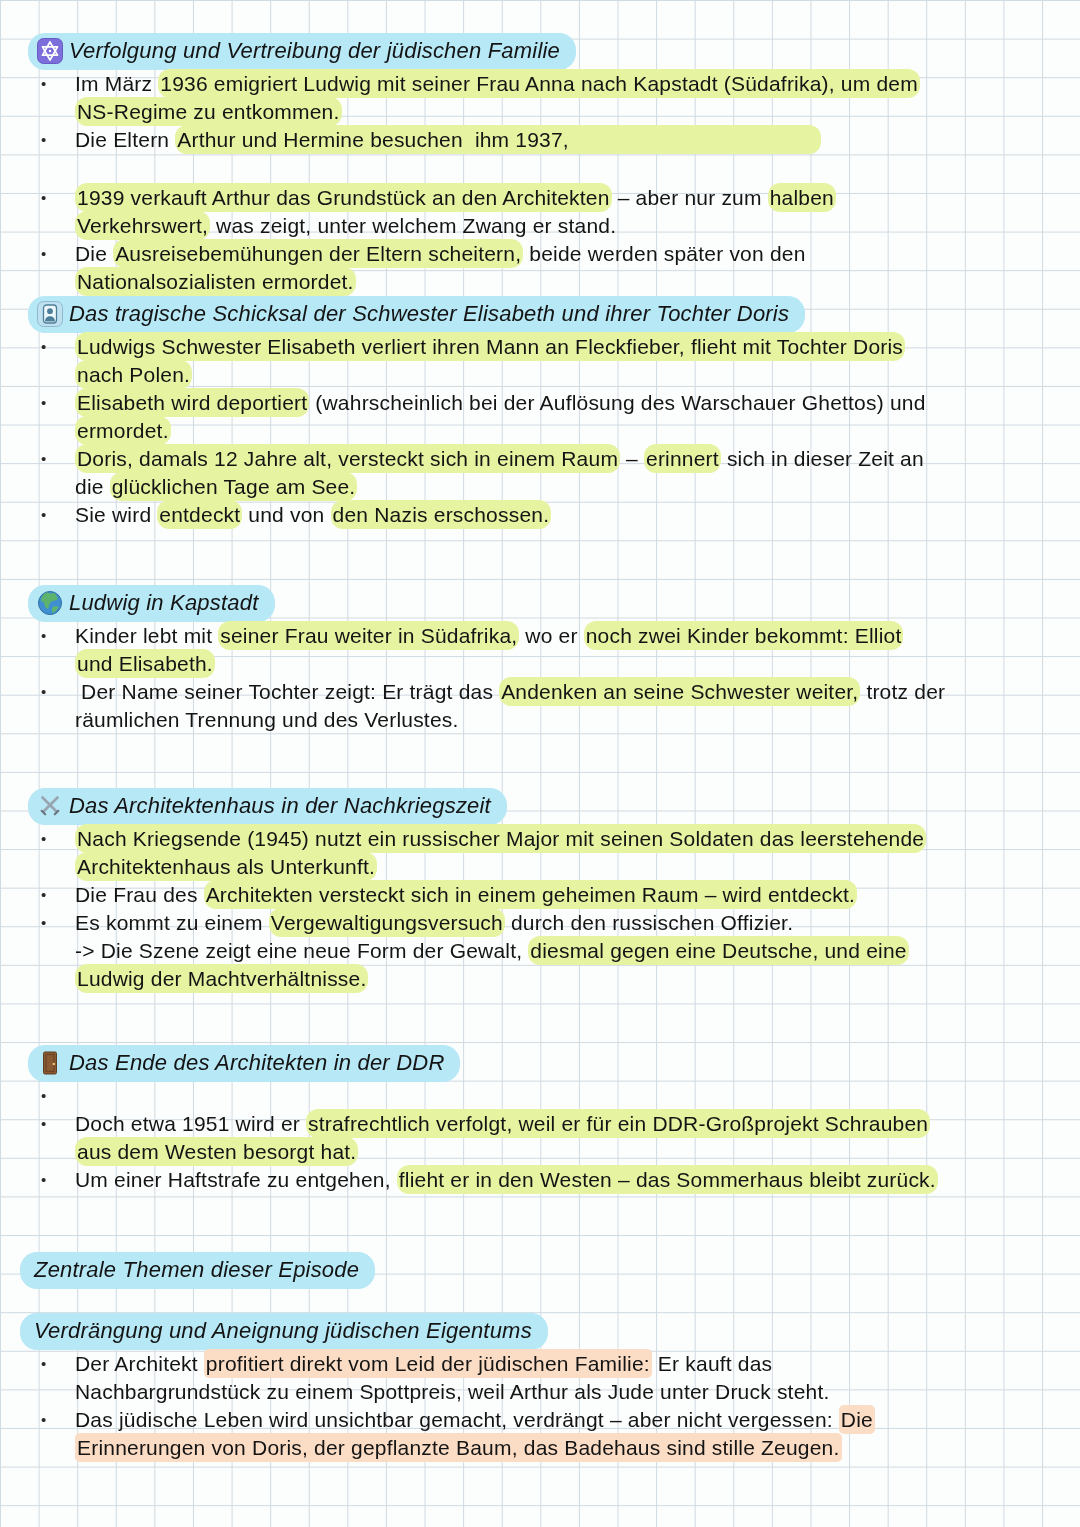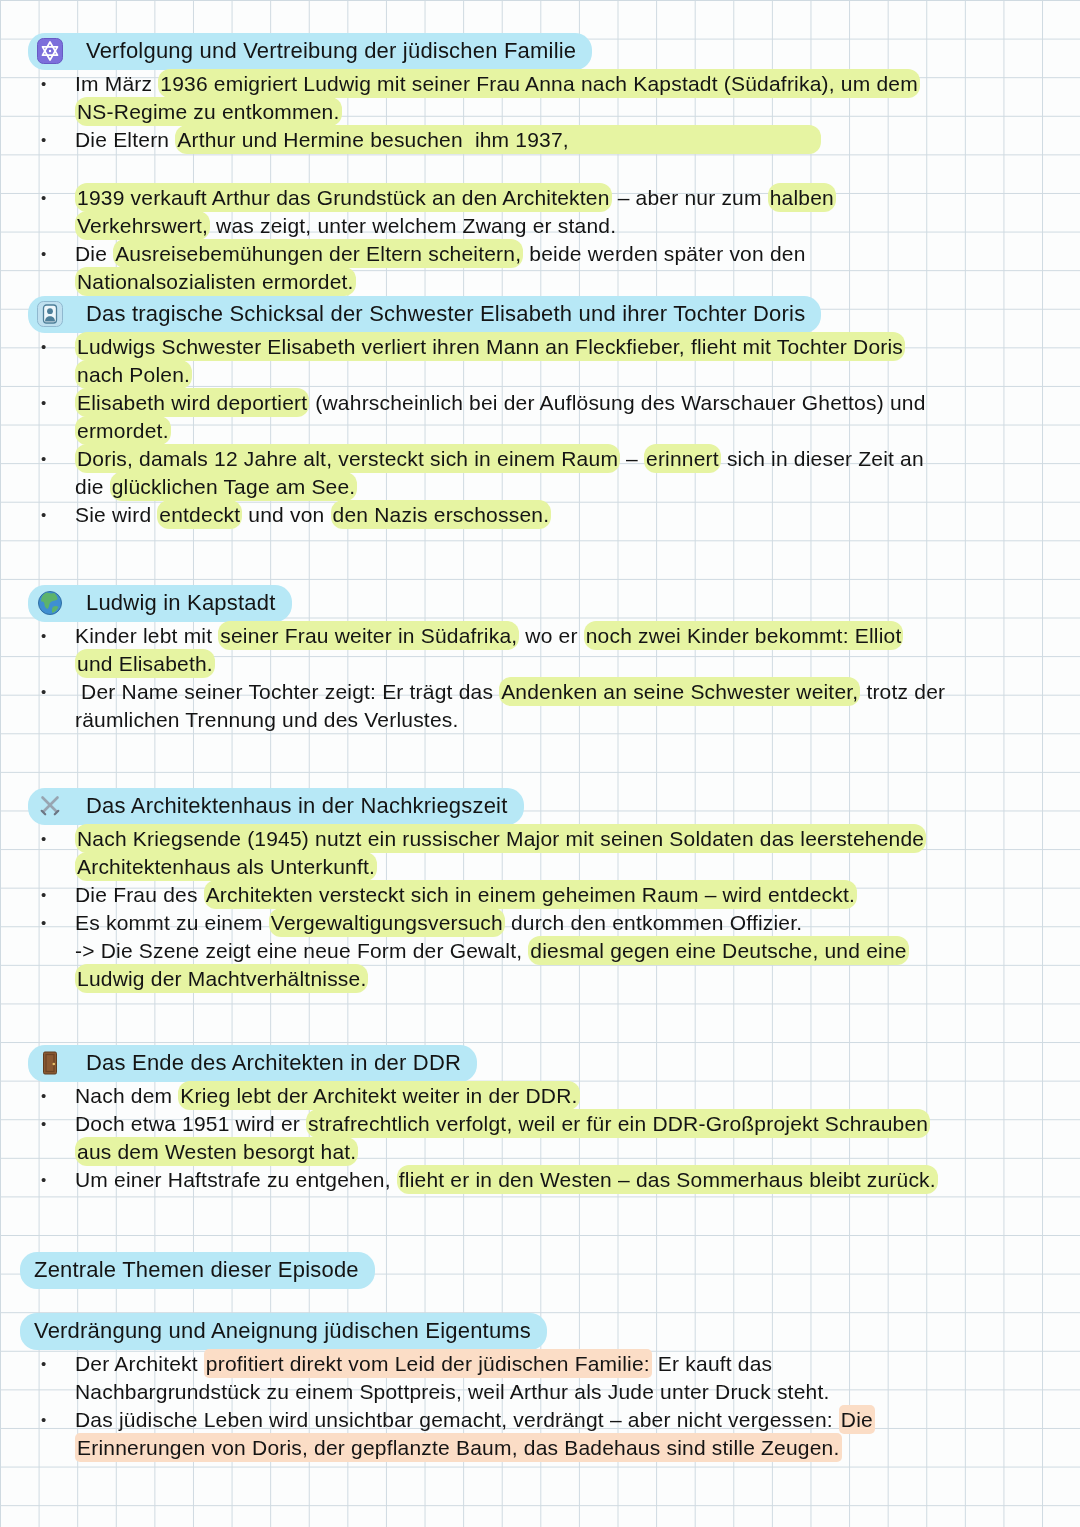--- a/index.html
+++ b/index.html
@@ -19,27 +19,28 @@
   .section{display:block;}
   .section.s1{margin-top:0;}
   .section.s2{}
   .section.s3{margin-top:56px;}
   .section.s4{margin-top:54px;}
   .section.s5{margin-top:52px;}
   .section.s6{margin-top:58px;}
   .section.s7{margin-top:24px;}
 
   .header-pill{
-    display:inline-flex;align-items:center;gap:23px;
+    display:inline-flex;align-items:center;gap:6px;
     background:var(--hl-b,#b7e8f6);
     border-radius:17px;
     padding:5px 16px 6px 9px;
     margin-left:8px;
     font-size:22px;
     letter-spacing:.2px;
+    font-style:italic;
   }
   .header-pill.no-icon{padding-left:14px;margin-left:0;}
   .hdr-icon{width:26px;height:26px;display:inline-flex;flex:none;}
   .hdr-icon svg{display:block;}
   .hdr-text{white-space:pre;}
 
   .line{display:flex;align-items:flex-start;font-size:21px;line-height:28px;letter-spacing:.2px;}
   .line.gap{margin-top:30px;}
   .dot-cell{flex:none;width:55px;padding-left:21px;box-sizing:border-box;font-size:15px;line-height:28px;color:#2a2a2a;}
   .line-text{white-space:pre-wrap;}
@@ -157,40 +158,39 @@
         <span class="dot-cell">•</span>
         <span class="line-text"><span class="seg hl hl-g">Nach Kriegsende (1945) nutzt ein russischer Major mit seinen Soldaten das leerstehende</span></span>
       </div><div class="line">
         <span class="dot-cell"></span>
         <span class="line-text"><span class="seg hl hl-g">Architektenhaus als Unterkunft.</span></span>
       </div><div class="line">
         <span class="dot-cell">•</span>
         <span class="line-text"><span class="seg">Die Frau des </span><span class="seg hl hl-g">Architekten versteckt sich in einem geheimen Raum – wird entdeckt.</span></span>
       </div><div class="line">
         <span class="dot-cell">•</span>
-        <span class="line-text"><span class="seg">Es kommt zu einem </span><span class="seg hl hl-g">Vergewaltigungsversuch</span><span class="seg"> durch den entkommen Offizier.</span></span>
+        <span class="line-text"><span class="seg">Es kommt zu einem </span><span class="seg hl hl-g">Vergewaltigungsversuch</span><span class="seg"> durch den russischen Offizier.</span></span>
       </div><div class="line">
         <span class="dot-cell"></span>
         <span class="line-text"><span class="seg">-&gt; Die Szene zeigt eine neue Form der Gewalt, </span><span class="seg hl hl-g">diesmal gegen eine Deutsche, und eine</span></span>
       </div><div class="line">
         <span class="dot-cell"></span>
         <span class="line-text"><span class="seg hl hl-g">Ludwig der Machtverhältnisse.</span></span>
       </div></section>
     <section class="section s5"><div class="header-pill">
         <span class="hdr-icon">
           <svg width="26" height="26" viewBox="0 0 26 26">
             <rect x="6.5" y="2" width="13" height="22" rx="1.5" fill="#8a5a33" stroke="#5f3d20"></rect>
             <rect x="9" y="4.5" width="8" height="17" fill="none" stroke="#6b4426" stroke-width="1.2"></rect>
             <circle cx="16.8" cy="14" r="1.3" fill="#e8c26a"></circle>
           </svg>
         </span>
         <span class="hdr-text">Das Ende des Architekten in der DDR</span>
       </div><div class="line">
         <span class="dot-cell">•</span>
-        <span class="line-text"><span class="seg">Nach dem </span><span class="seg hl hl-g">Krieg lebt der Architekt weiter in der DDR.</span></span>
       </div><div class="line">
         <span class="dot-cell">•</span>
         <span class="line-text"><span class="seg">Doch etwa 1951 wird er </span><span class="seg hl hl-g">strafrechtlich verfolgt, weil er für ein DDR-Großprojekt Schrauben</span></span>
       </div><div class="line">
         <span class="dot-cell"></span>
         <span class="line-text"><span class="seg hl hl-g">aus dem Westen besorgt hat.</span></span>
       </div><div class="line">
         <span class="dot-cell">•</span>
         <span class="line-text"><span class="seg">Um einer Haftstrafe zu entgehen, </span><span class="seg hl hl-g">flieht er in den Westen – das Sommerhaus bleibt zurück.</span></span>
       </div></section>

